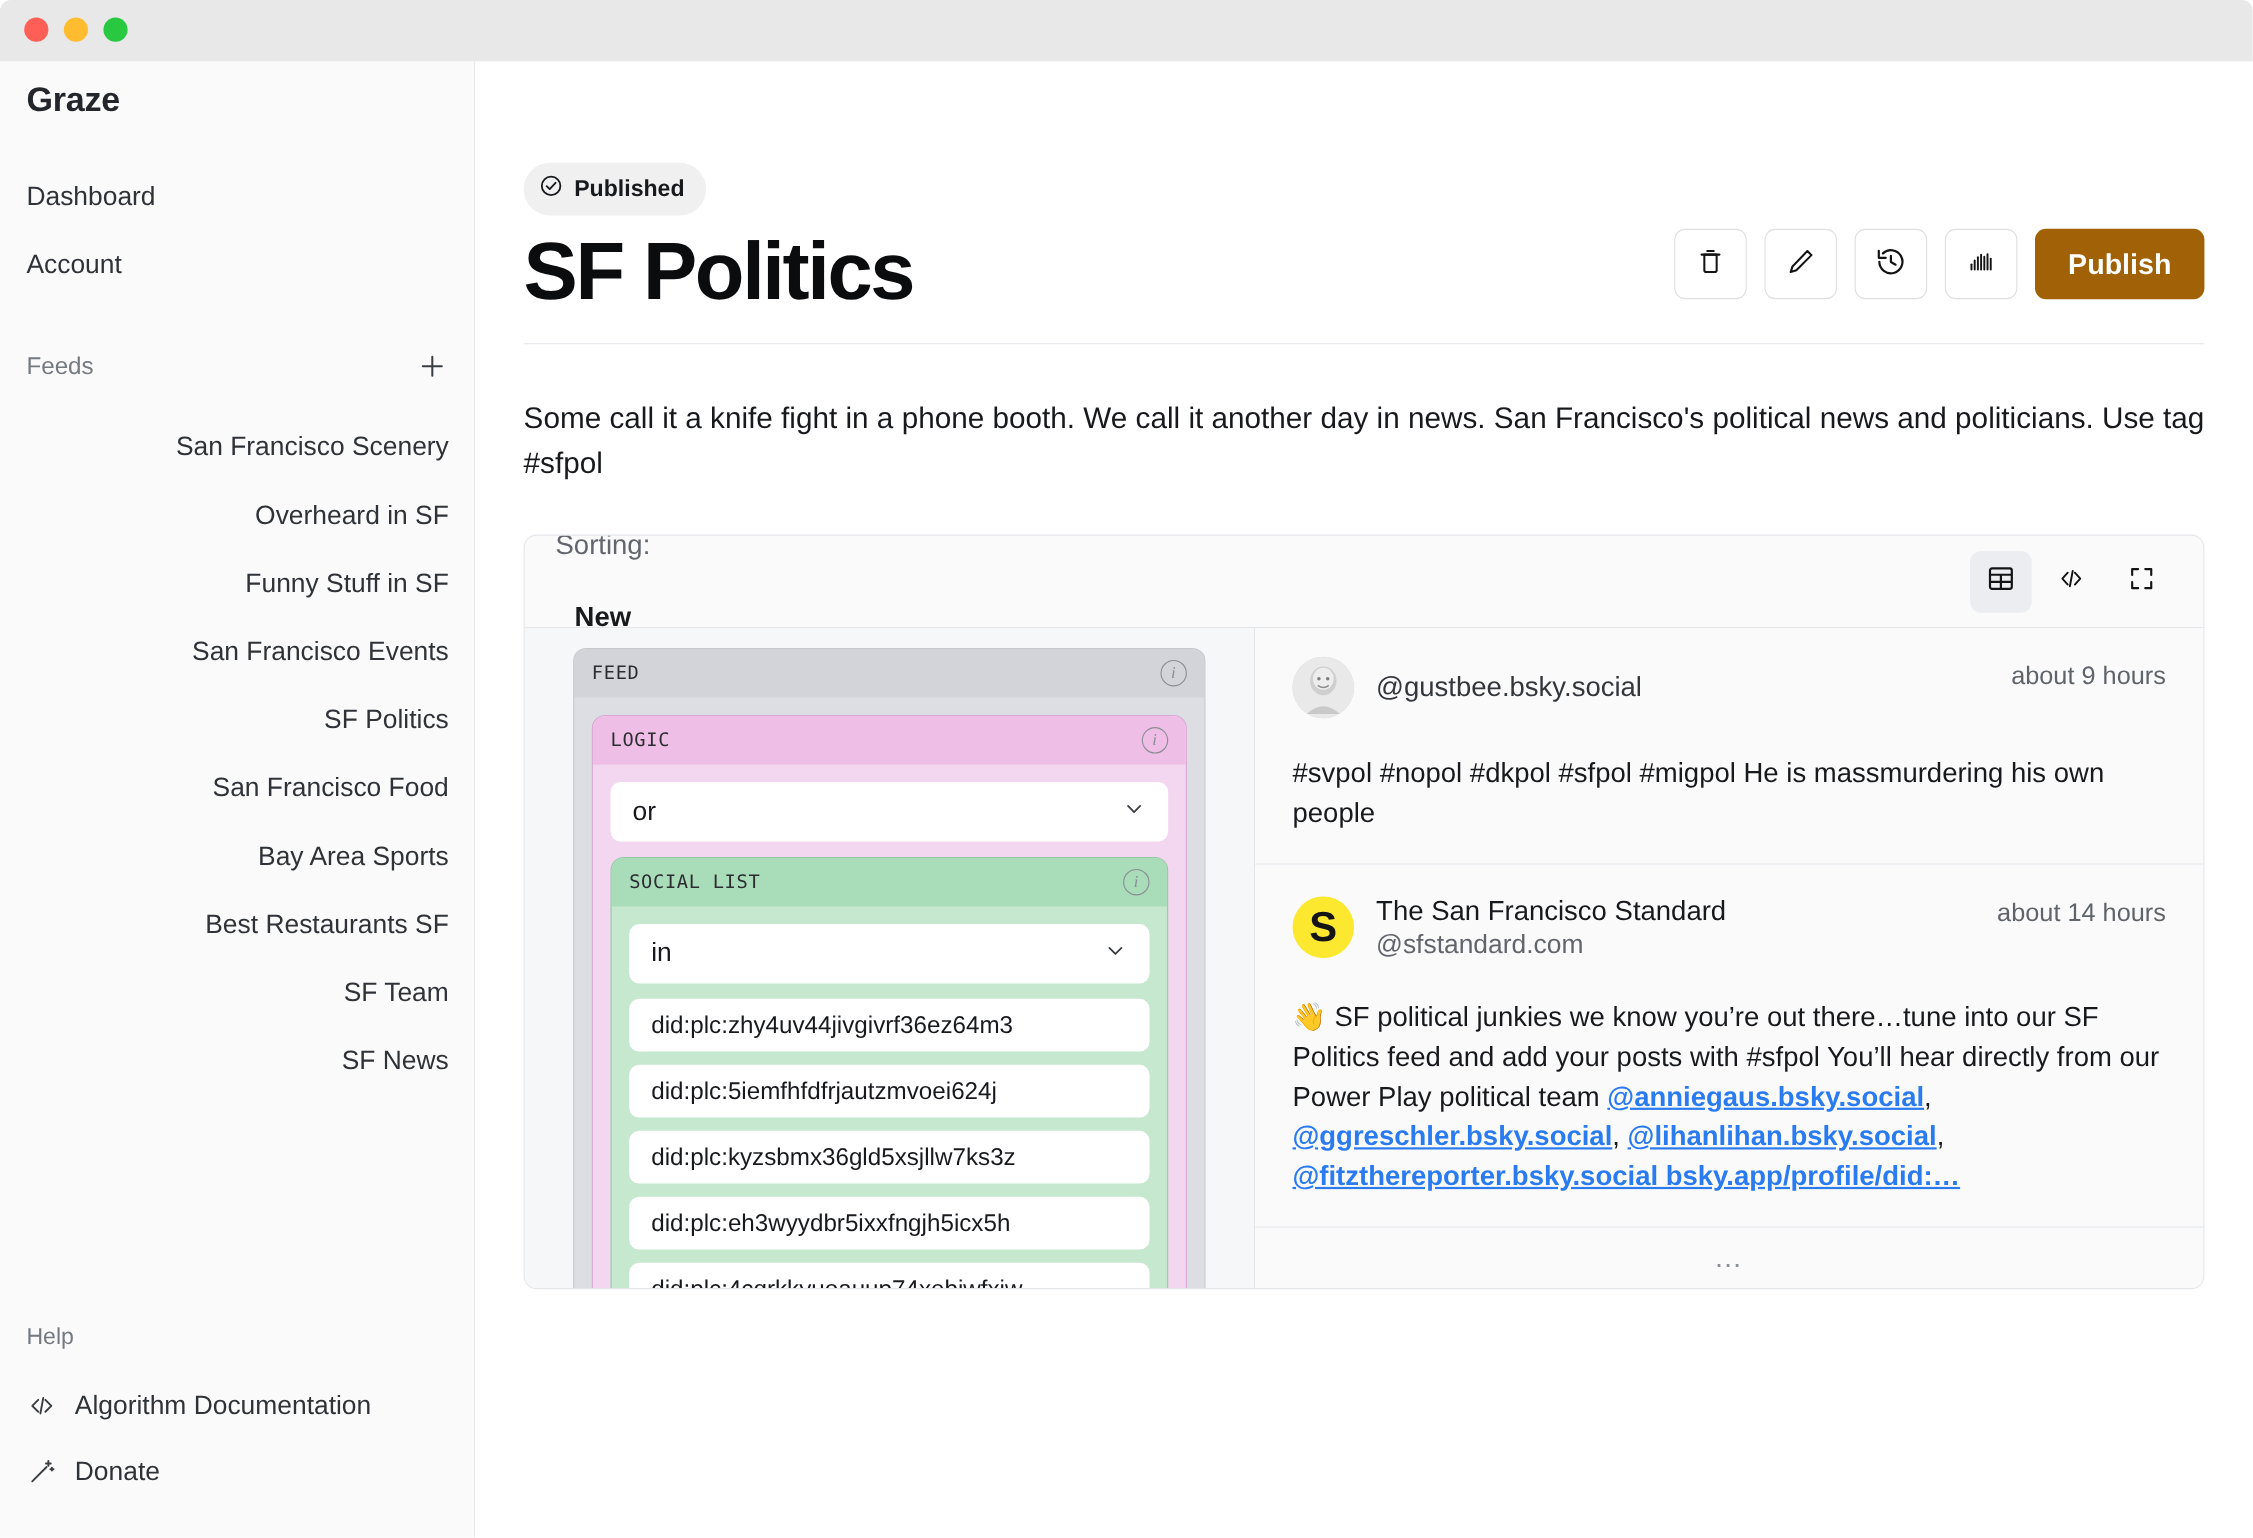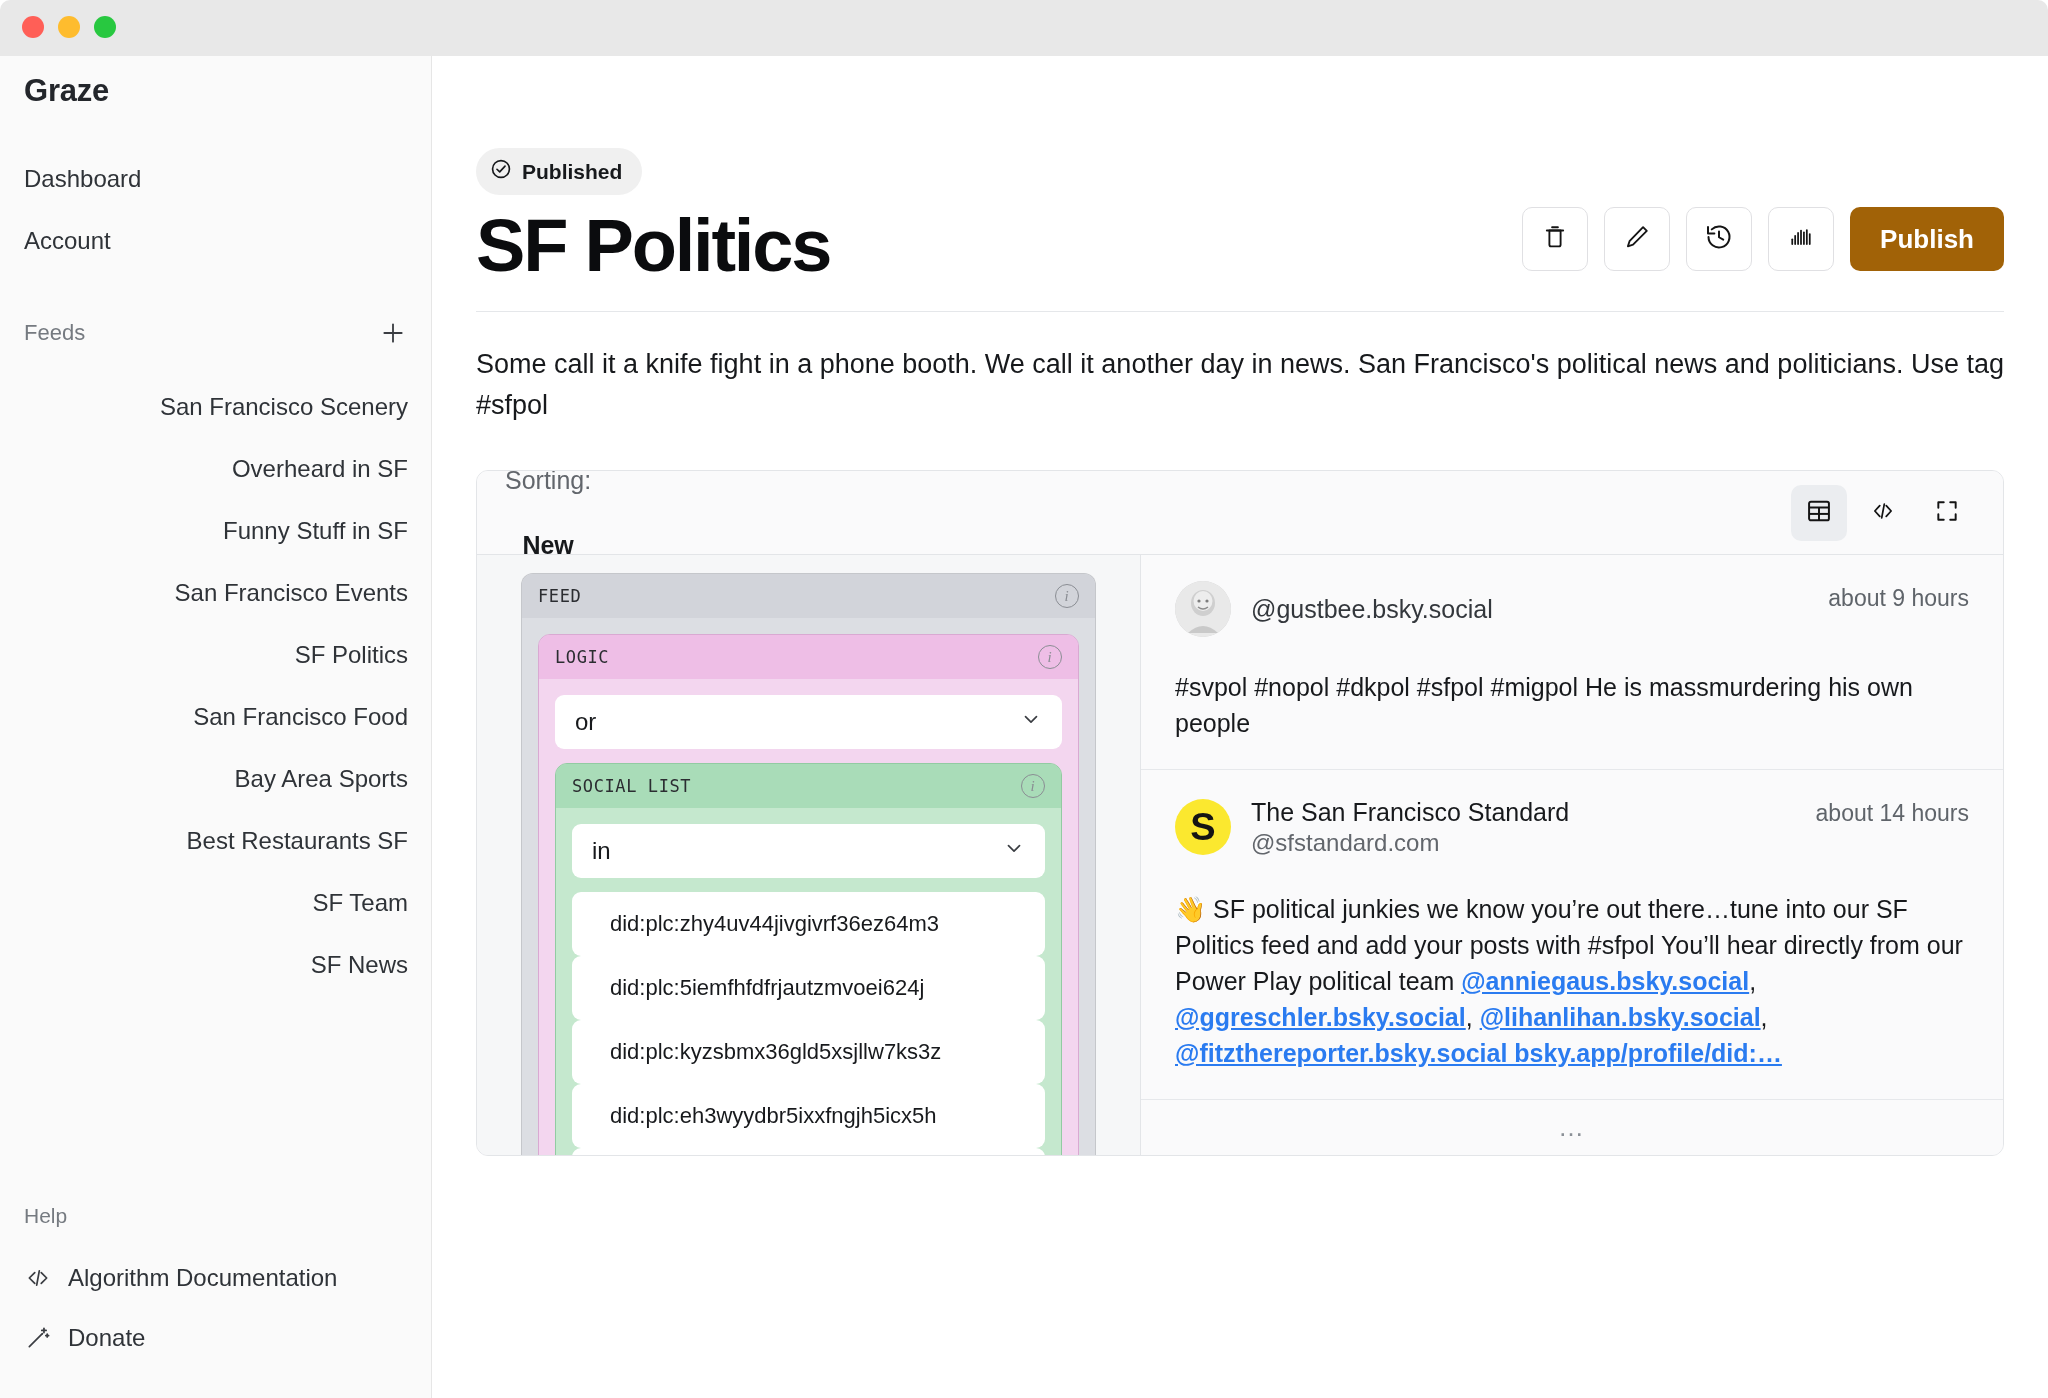--- a/index.html
+++ b/index.html
@@ -88,21 +88,21 @@
     background: #fff; display: flex; align-items: center; justify-content: center;
     cursor: pointer;
   }
   .publish-btn {
     height: 64px; padding: 0 30px; border-radius: 10px; background: #a16207;
     color: #fff; font-size: 26px; font-weight: 700; display: flex;
     align-items: center; cursor: pointer; justify-content: center;
   }
   .divider { height: 1px; background: #e5e7ea; margin-top: 26px; }
   .description {
-    margin-top: 32px; font-size: 27px; line-height: 1.52; color: #17191c;
+    margin-top: 47px; font-size: 27px; line-height: 1.52; color: #17191c;
     max-width: 1530px;
   }
 
   
   .preview-card {
     margin-top: 44px; border: 1px solid #e3e5e8; border-radius: 12px;
     background: #fafafb; overflow: hidden; height: 686px;
   }
   .sorting-bar {
     height: 84px; display: flex; align-items: center; justify-content: space-between;
@@ -144,23 +144,23 @@
     color: #8a8d93; font-size: 15px; font-style: italic;
     display: flex; align-items: center; justify-content: center;
     font-family: "Liberation Serif", serif; cursor: pointer;
   }
   .select-box {
     background: #fff; border-radius: 9px; height: 54px; display: flex;
     align-items: center; justify-content: space-between; padding: 0 20px;
     font-size: 24px; color: #17191c; margin-bottom: 14px; cursor: pointer;
   }
   .pill {
-    background: #fff; border-radius: 9px; height: 64px; display: flex;
-    align-items: center; padding: 0 38px; font-size: 22px; color: #17191c;
-    cursor: text;
+    background: #fff; border-radius: 9px; height: 48px; display: flex;
+    align-items: center; padding: 0 20px; font-size: 22px; color: #17191c;
+    margin-bottom: 12px; cursor: text;
   }
 
   
   .post { padding: 26px 34px 28px 34px; border-bottom: 1px solid #e6e8eb; }
   .post-head { display: flex; align-items: flex-start; justify-content: space-between; }
   .post-id { display: flex; align-items: center; gap: 20px; }
   .avatar {
     width: 56px; height: 56px; border-radius: 50%; background: #d8d8d8;
     flex: 0 0 56px; overflow: hidden; position: relative;
     display: flex; align-items: center; justify-content: center;

